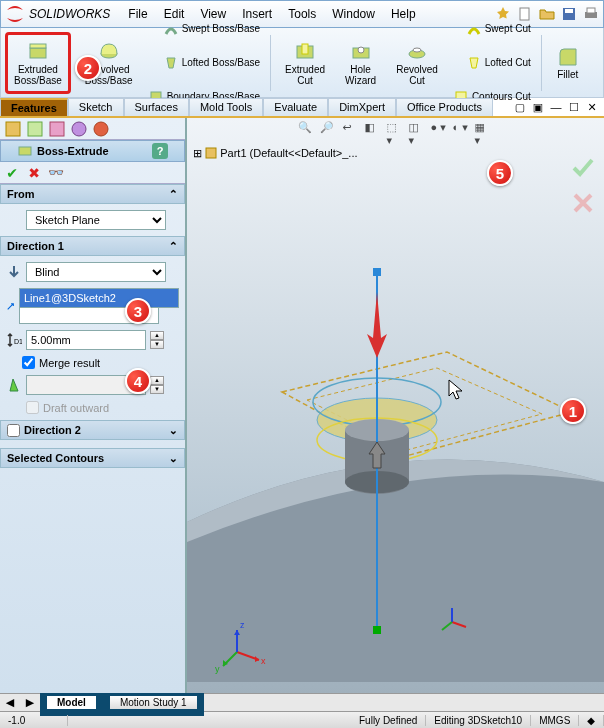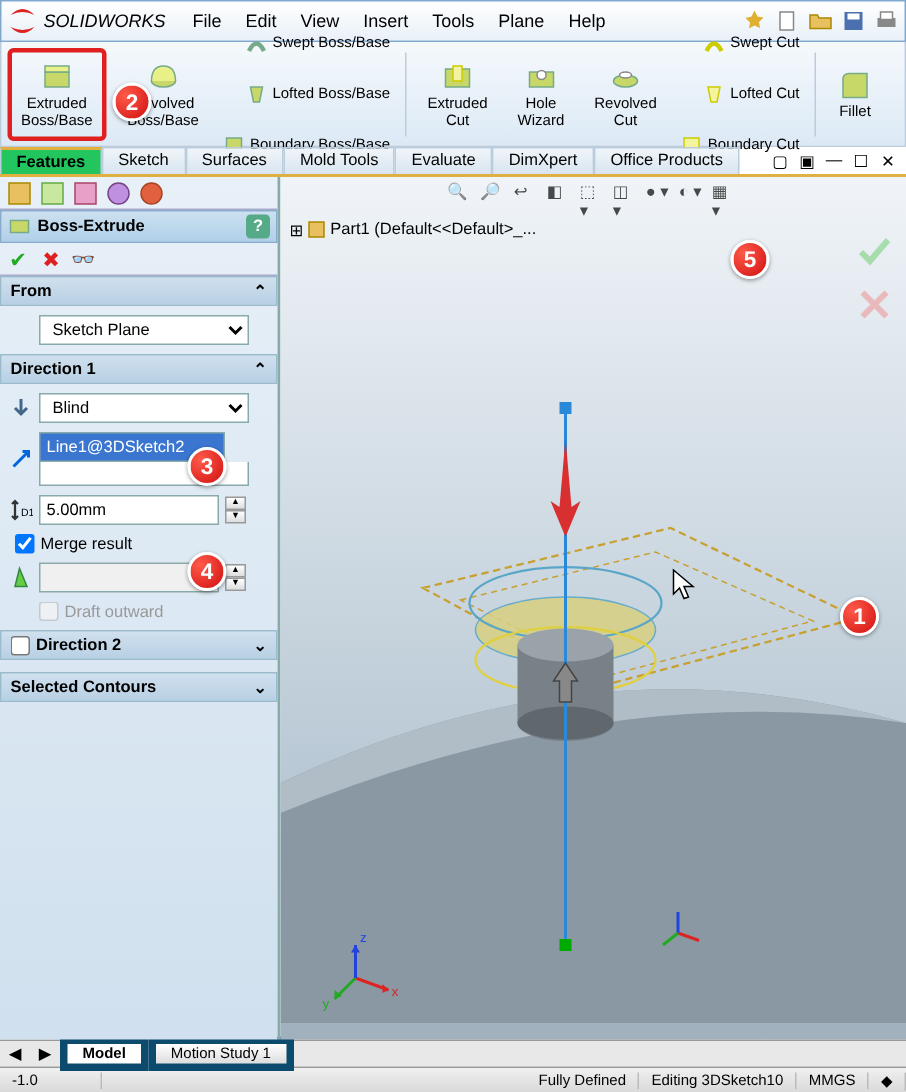--- a/index.html
+++ b/index.html
@@ -14,29 +14,29 @@
 
 .ribbon { height: 70px; background: linear-gradient(#f5f9fc, #dce9f5); border: 1px solid #bcd; border-top: none; display: flex; align-items: center; padding: 2px 4px; gap: 8px; }
 .ribbon-btn { display: flex; flex-direction: column; align-items: center; justify-content: center; padding: 4px 6px; height: 62px; cursor: pointer; font-size: 10px; text-align: center; line-height: 1.1; }
 .ribbon-btn.highlighted { border: 3px solid #e02020; border-radius: 4px; }
 .ribbon-col { display: flex; flex-direction: column; gap: 18px; align-items: flex-end; }
 .ribbon-row-item { display: flex; align-items: center; gap: 4px; font-size: 10px; cursor: pointer; padding: 1px 2px; }
 .ribbon-sep { width: 1px; height: 56px; background: #bcd; }
 
 .cmd-tabs { height: 20px; background: #fff; display: flex; border-bottom: 2px solid #e0b040; }
 .cmd-tab { padding: 2px 10px; font-size: 11px; background: linear-gradient(#f0f5fa,#d8e5f0); border: 1px solid #bcd; border-bottom: none; cursor: pointer; }
-.cmd-tab.active { background: #22c55e; font-weight: bold; border-top: 2px solid #e0b040; }
+.cmd-tab.active { background: #a16207; font-weight: bold; border-top: 2px solid #e0b040; }
 .cmd-tabs-right { margin-left: auto; display: flex; gap: 2px; padding-right: 4px; align-items: center; }
 
 .main-area { display: flex; height: 575px; }
 .left-panel { width: 187px; background: linear-gradient(#e8f0f8,#d0e0ee); border-right: 2px solid #8aa; display: flex; flex-direction: column; }
 .panel-tabs { height: 22px; display: flex; align-items: center; gap: 4px; padding: 2px 4px; border-bottom: 1px solid #aac; }
 .panel-tab-icon { width: 18px; height: 18px; cursor: pointer; }
 
-.feature-header { height: 22px; background: linear-gradient(#cce0f0,#b0d0e8); border: 1px solid #8ac; display: flex; align-items: center; padding: 0 4px; font-weight: bold; }
+.feature-header { height: 22px; background: linear-gradient(#cce0f0,#b0d0e8); border: 1px solid #8ac; display: flex; align-items: center; padding: 0 16px; font-weight: bold; }
 .feature-header .help { margin-left: auto; width: 16px; height: 16px; background: #5a8; color: #fff; border-radius: 3px; text-align: center; line-height: 16px; cursor: pointer; font-size: 11px; }
 .action-row { height: 22px; display: flex; align-items: center; gap: 6px; padding: 0 4px; border-bottom: 1px solid #aac; }
 
 .section-header { height: 20px; background: linear-gradient(#d0e0ee,#b8d0e4); border: 1px solid #9bc; display: flex; align-items: center; padding: 0 6px; font-weight: bold; font-size: 11px; }
 .section-header .chev { margin-left: auto; }
 .section-body { padding: 6px; display: flex; flex-direction: column; gap: 6px; }
 .combo { width: 140px; height: 20px; border: 1px solid #8aa; background: #fff; font-size: 11px; padding: 0 4px; }
 .combo.sel { background: #3a76d0; color: #fff; }
 .field-row { display: flex; align-items: center; gap: 4px; }
 .check-row { display: flex; align-items: center; gap: 4px; font-size: 11px; }
@@ -47,21 +47,21 @@
 
 .viewport { flex: 1; position: relative; background: linear-gradient(#f0f4f8, #b8c8d4 70%, #a0b0bc); overflow: hidden; }
 .view-toolbar { height: 24px; display: flex; align-items: center; justify-content: center; gap: 4px; padding: 2px; }
 .vt-icon { width: 18px; height: 18px; cursor: pointer; opacity: .7; }
 .tree-fly { position: absolute; left: 6px; top: 28px; font-size: 11px; display: flex; align-items: center; gap: 2px; }
 
 .confirm-icons { position: absolute; right: 8px; top: 36px; display: flex; flex-direction: column; gap: 10px; }
 .big-check { width: 26px; height: 26px; cursor: pointer; opacity: .5; }
 
 .bottom-tabs { height: 18px; background: #e8e8e8; display: flex; align-items: center; border-top: 1px solid #999; }
-.btab { padding: 1px 10px; font-size: 10px; border: 5px solid #0c4a6e; background: linear-gradient(#fff,#ddd); cursor: pointer; }
+.btab { padding: 1px 10px; font-size: 10px; border: 7px solid #0c4a6e; background: linear-gradient(#fff,#ddd); cursor: pointer; }
 .btab.active { background: #fff; font-weight: bold; }
 
 .statusbar { height: 18px; background: linear-gradient(#f0f0f0,#d8d8d8); border-top: 1px solid #999; display: flex; align-items: center; font-size: 10px; }
 .status-cell { padding: 0 8px; border-right: 1px solid #bbb; }
 
 svg { display: block; }
 </style>
 </head>
 <body>
 
@@ -70,21 +70,21 @@
     <svg viewBox="0 0 20 20">
         <path d="M2 6 Q10 -2 18 6 Q10 2 2 6 M2 14 Q10 22 18 14 Q10 18 2 14" fill="#d22"></path>
       </svg>
   </span>
   <span class="sw-name">SOLIDWORKS</span>
   <span class="menu-item">File</span>
   <span class="menu-item">Edit</span>
   <span class="menu-item">View</span>
   <span class="menu-item">Insert</span>
   <span class="menu-item">Tools</span>
-  <span class="menu-item">Plane</span>
+  <span class="menu-item">Window</span>
   <span class="menu-item">Help</span>
   <div class="menu-icons">
     <span class="mini-icon">
         <svg viewBox="0 0 16 16">
           <path d="M8 1l2 4 4 .6-3 3 .7 4L8 11l-3.7 2 .7-4-3-3L6 5z" fill="#e0b030"></path>
         </svg>
       </span>
     <span class="mini-icon">
         <svg viewBox="0 0 16 16">
           <rect x="3" y="2" width="9" height="12" fill="#fff" stroke="#888"></rect>
@@ -182,21 +182,21 @@
     <div class="ribbon-row-item">
         <svg width="14" height="14">
           <path d="M3 2 L11 2 L9 12 L5 12 Z" fill="#f4f4a0" stroke="#cc0"></path>
         </svg>
         <span>Lofted Cut</span>
       </div>
     <div class="ribbon-row-item">
         <svg width="14" height="14">
           <rect x="2" y="2" width="10" height="10" fill="#f4f4a0" stroke="#cc0"></rect>
         </svg>
-        <span>Boundary Cut</span>
+        <span>Contours Cut</span>
       </div>
   </div>
   <div class="ribbon-sep"></div>
   <div class="ribbon-btn">
     <svg width="24" height="24">
         <path d="M4 20 L4 8 Q4 4 8 4 L20 4 L20 20 Z" fill="#c8d868" stroke="#7a8"></path>
       </svg>
     <span>Fillet</span>
   </div>
 </div>
@@ -285,38 +285,38 @@
           </span>
         <select class="combo"><option>Blind</option></select>
       </div>
       <div class="field-row">
         <span class="mini-icon">
             <svg viewBox="0 0 16 16">
               <path d="M3 13 L13 3 M9 3h4v4" fill="none" stroke="#06d" stroke-width="2"></path>
             </svg>
           </span>
         <div style="flex:1">
-          <input class="combo sel" style="width: 124px;" value="Line1@3DSketch2">
+          <input class="combo sel" style="width: 160px;" value="Line1@3DSketch2">
           <div style="width:140px;height:16px;border:1px solid #8aa;border-top:none;background:#fff"></div>
         </div>
       </div>
       <div class="field-row">
         <span class="mini-icon">
             <svg viewBox="0 0 16 16">
               <path d="M4 2v12M2 4l2-2 2 2M2 12l2 2 2-2" fill="none" stroke="#333" stroke-width="1.5"></path>
               <text x="8" y="12" font-size="7">D1</text>
             </svg>
           </span>
         <input class="combo" style="width: 120px;" value="5.00mm">
         <div class="spinner">
           <div class="spin-btn">▲</div>
           <div class="spin-btn">▼</div>
         </div>
       </div>
-      <div class="check-row" style="margin-left:4px">
+      <div class="check-row" style="margin-left:16px">
         <input type="checkbox" checked="" style="">
         <span>Merge result</span>
       </div>
       <div class="field-row">
         <span class="mini-icon">
             <svg viewBox="0 0 16 16">
               <path d="M4 14 L7 2 L12 14 Z" fill="#6c4" stroke="#384"></path>
             </svg>
           </span>
         <input class="combo" style="width: 120px; background: rgb(240, 240, 240);">

